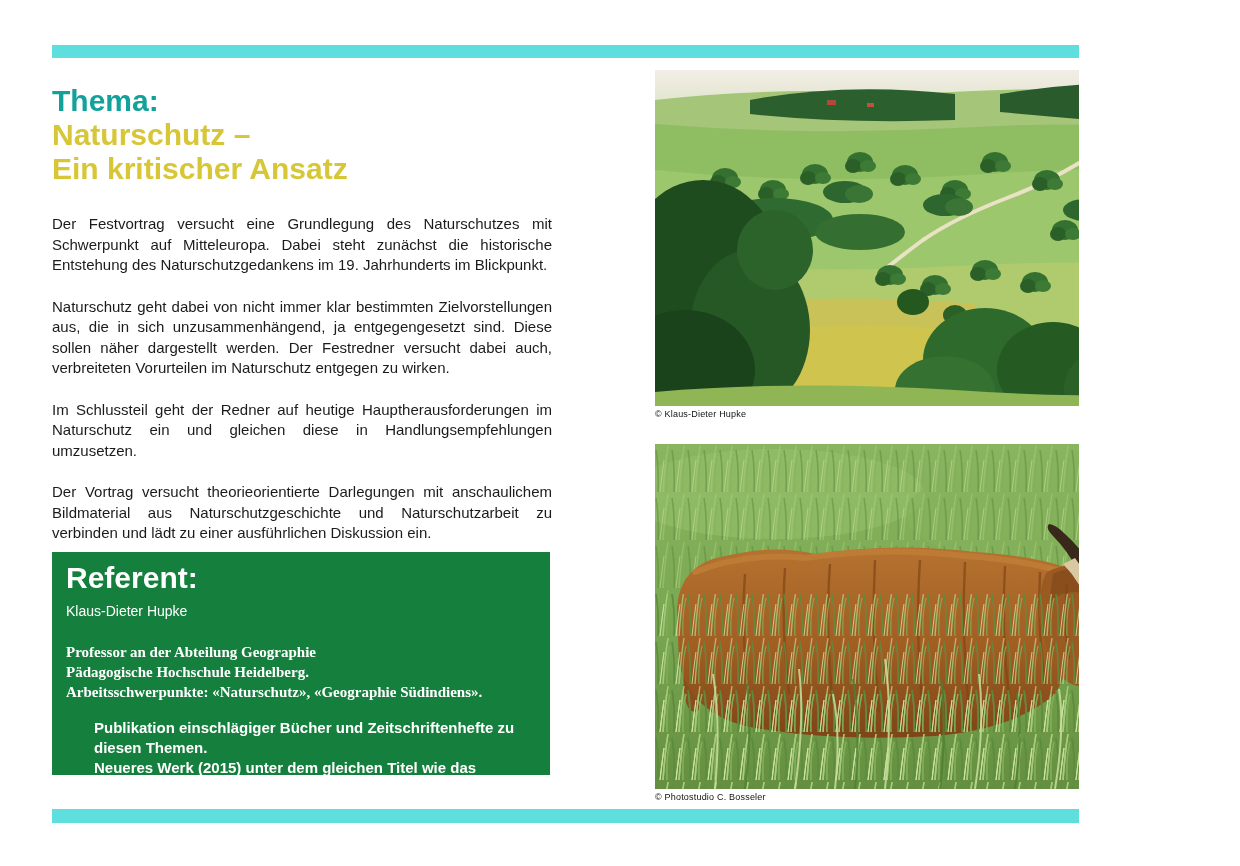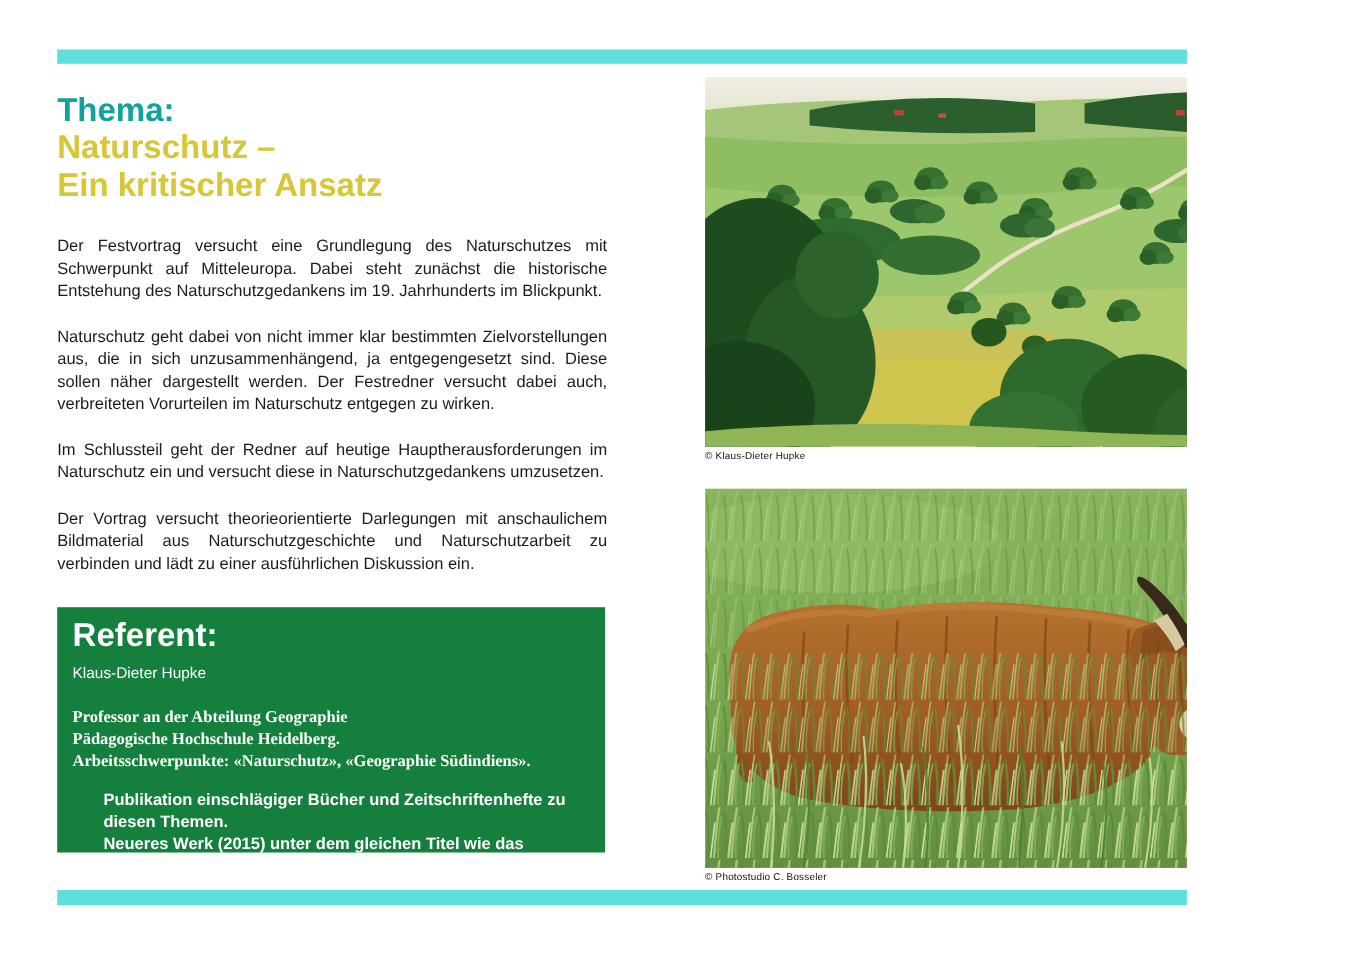--- a/index.html
+++ b/index.html
@@ -19,21 +19,21 @@
   .body-copy p{margin:0 0 21px 0;font-size:15px;line-height:20.5px;text-align:justify;color:#1b1b1b;}
   .body-copy p:last-child{margin-bottom:0;}
 
   .referent-box{position:absolute;left:52px;top:552px;width:498px;height:223px;
     background:#15803d;color:#ffffff;box-sizing:border-box;padding:8px 16px 12px 14px;}
   .referent-heading{font-size:30px;line-height:36px;font-weight:bold;}
   .referent-name{font-size:14px;line-height:30px;font-weight:normal;}
   .referent-details{margin-top:16px;font-size:15px;line-height:20px;font-weight:bold;font-family:Liberation Serif, serif;}
   .referent-publication{margin-top:16px;font-size:15px;line-height:20px;font-weight:bold;margin-left:28px;}
 
-  .photo-block{position:absolute;left:641px;width:555px;}
+  .photo-block{position:absolute;left:655px;width:555px;}
   .photo-block.first{top:70px;}
   .photo-block.second{top:444px;}
   .photo-frame{width:555px;display:block;}
   .photo-frame svg{display:block;}
   .photo-credit{margin-top:3px;font-size:9px;line-height:11px;color:#111111;letter-spacing:.2px;}
 </style>
 </head>
 <body>
 
 <div class="page">
@@ -41,21 +41,21 @@
   <div class="bar top"></div>
 
   <div class="left-col">
     <div class="title-label">Thema:</div>
     <div class="title-main">Naturschutz –</div>
     <div class="title-main">Ein kritischer Ansatz</div>
 
     <div class="body-copy">
       <p>Der Festvortrag versucht eine Grundlegung des Naturschutzes mit Schwerpunkt auf Mitteleuropa. Dabei steht zunächst die historische Entstehung des Naturschutzgedankens im 19. Jahrhunderts im Blickpunkt.</p>
       <p>Naturschutz geht dabei von nicht immer klar bestimmten Zielvorstellungen aus, die in sich unzusammenhängend, ja entgegengesetzt sind. Diese sollen näher dargestellt werden. Der Festredner versucht dabei auch, verbreiteten Vorurteilen im Naturschutz entgegen zu wirken.</p>
-      <p>Im Schlussteil geht der Redner auf heutige Hauptherausforderungen im Naturschutz ein und versucht diese in Naturschutzgedankens umzusetzen.</p>
+      <p>Im Schlussteil geht der Redner auf heutige Hauptherausforderungen im Naturschutz ein und gleichen diese in Handlungsempfehlungen umzusetzen.</p>
       <p>Der Vortrag versucht theorieorientierte Darlegungen mit anschaulichem Bildmaterial aus Naturschutzgeschichte und Naturschutzarbeit zu verbinden und lädt zu einer ausführlichen Diskussion ein.</p>
     </div>
   </div>
 
   <div class="referent-box">
     <div class="referent-heading">Referent:</div>
     <div class="referent-name">Klaus-Dieter Hupke</div>
     <div class="referent-details">
       <div>Professor an der Abteilung Geographie</div>
       <div>Pädagogische Hochschule Heidelberg.</div>

